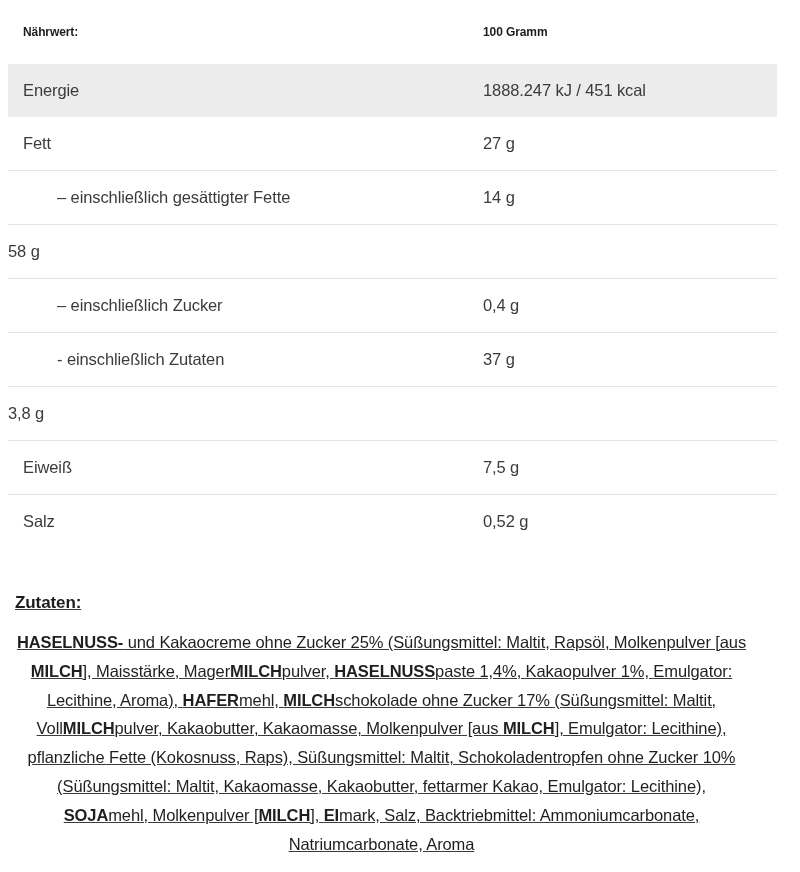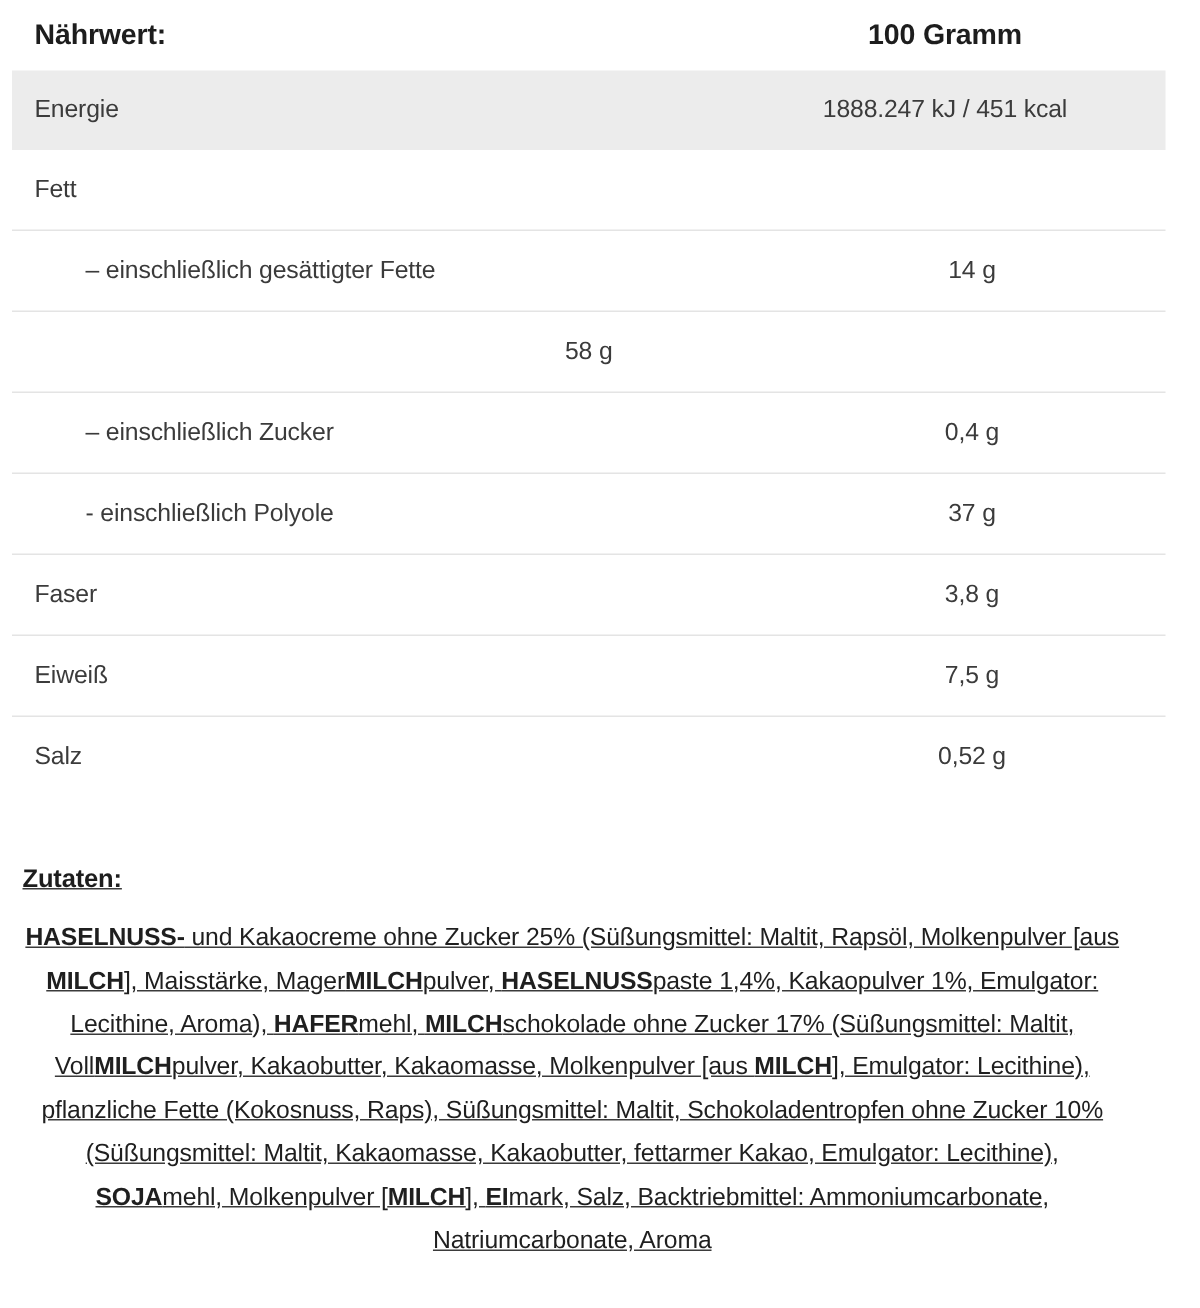--- a/index.html
+++ b/index.html
@@ -6,35 +6,35 @@
   body {
     width: 800px; height: 872px; overflow: hidden;
     font-family: "Liberation Sans", sans-serif;
     color: var(--table-text, #3b3b3b);
     -webkit-font-smoothing: antialiased;
   }
 
   
   .nutri-table { margin: 0 23px 0 8px; }
   .nutri-head {
-    display: flex; align-items: center; height: 47px;
+    display: flex; align-items: center; height: 64px;
     font-weight: bold; color: var(--head-text, #1d1d1d);
-    font-size: 19px; letter-spacing: -0.1px;
+    font-size: 12px; letter-spacing: -0.1px;
   }
   .nutri-row {
     display: flex; align-items: center; min-height: 53px;
     font-size: 16.5px; letter-spacing: -0.1px;
   }
-  .nutri-row.bordered { border-top: 1px solid var(--divider, #e4e4e4); gap: 36px; }
+  .nutri-row.bordered { border-top: 1px solid var(--divider, #e4e4e4); }
   .nutri-row.highlight { background: var(--highlight-bg, #ececec); }
   .cell-label {
     flex: 0 0 475px; box-sizing: border-box; padding-left: 15px;
   }
   .nutri-row.indent .cell-label { padding-left: 49px; }
-  .cell-value { flex: 1 1 auto; text-align: center; }
+  .cell-value { flex: 1 1 auto; }
 
   
   .ingredients { margin: 45px 50px 0 15px; text-decoration: underline; }
   .ingredients-heading {
     margin: 0; font-size: 17px; line-height: 20px;
     font-weight: bold; color: var(--head-text, #1d1d1d);
     letter-spacing: -0.1px;
   }
   .ingredients-text {
     margin: 15px 0 0 0; max-width: 733px;
@@ -52,38 +52,38 @@
       <div class="cell-label">Nährwert:</div>
       <div class="cell-value">100 Gramm</div>
     </div>
     <div id="nutri-rows">
         <div class="nutri-row highlight">
           <div class="cell-label">Energie</div>
           <div class="cell-value">1888.247 kJ / 451 kcal</div>
         </div>
         <div class="nutri-row">
           <div class="cell-label">Fett</div>
+          <div class="cell-value">27 g</div>
         </div>
         <div class="nutri-row indent bordered">
           <div class="cell-label">– einschließlich gesättigter Fette</div>
           <div class="cell-value">14 g</div>
         </div>
         <div class="nutri-row bordered">
           <div class="cell-value">58 g</div>
         </div>
         <div class="nutri-row indent bordered">
           <div class="cell-label">– einschließlich Zucker</div>
           <div class="cell-value">0,4 g</div>
         </div>
         <div class="nutri-row indent bordered">
-          <div class="cell-label">- einschließlich Polyole</div>
+          <div class="cell-label">- einschließlich Zutaten</div>
           <div class="cell-value">37 g</div>
         </div>
         <div class="nutri-row bordered">
-          <div class="cell-label">Faser</div>
           <div class="cell-value">3,8 g</div>
         </div>
         <div class="nutri-row bordered">
           <div class="cell-label">Eiweiß</div>
           <div class="cell-value">7,5 g</div>
         </div>
         <div class="nutri-row bordered">
           <div class="cell-label">Salz</div>
           <div class="cell-value">0,52 g</div>
         </div>

